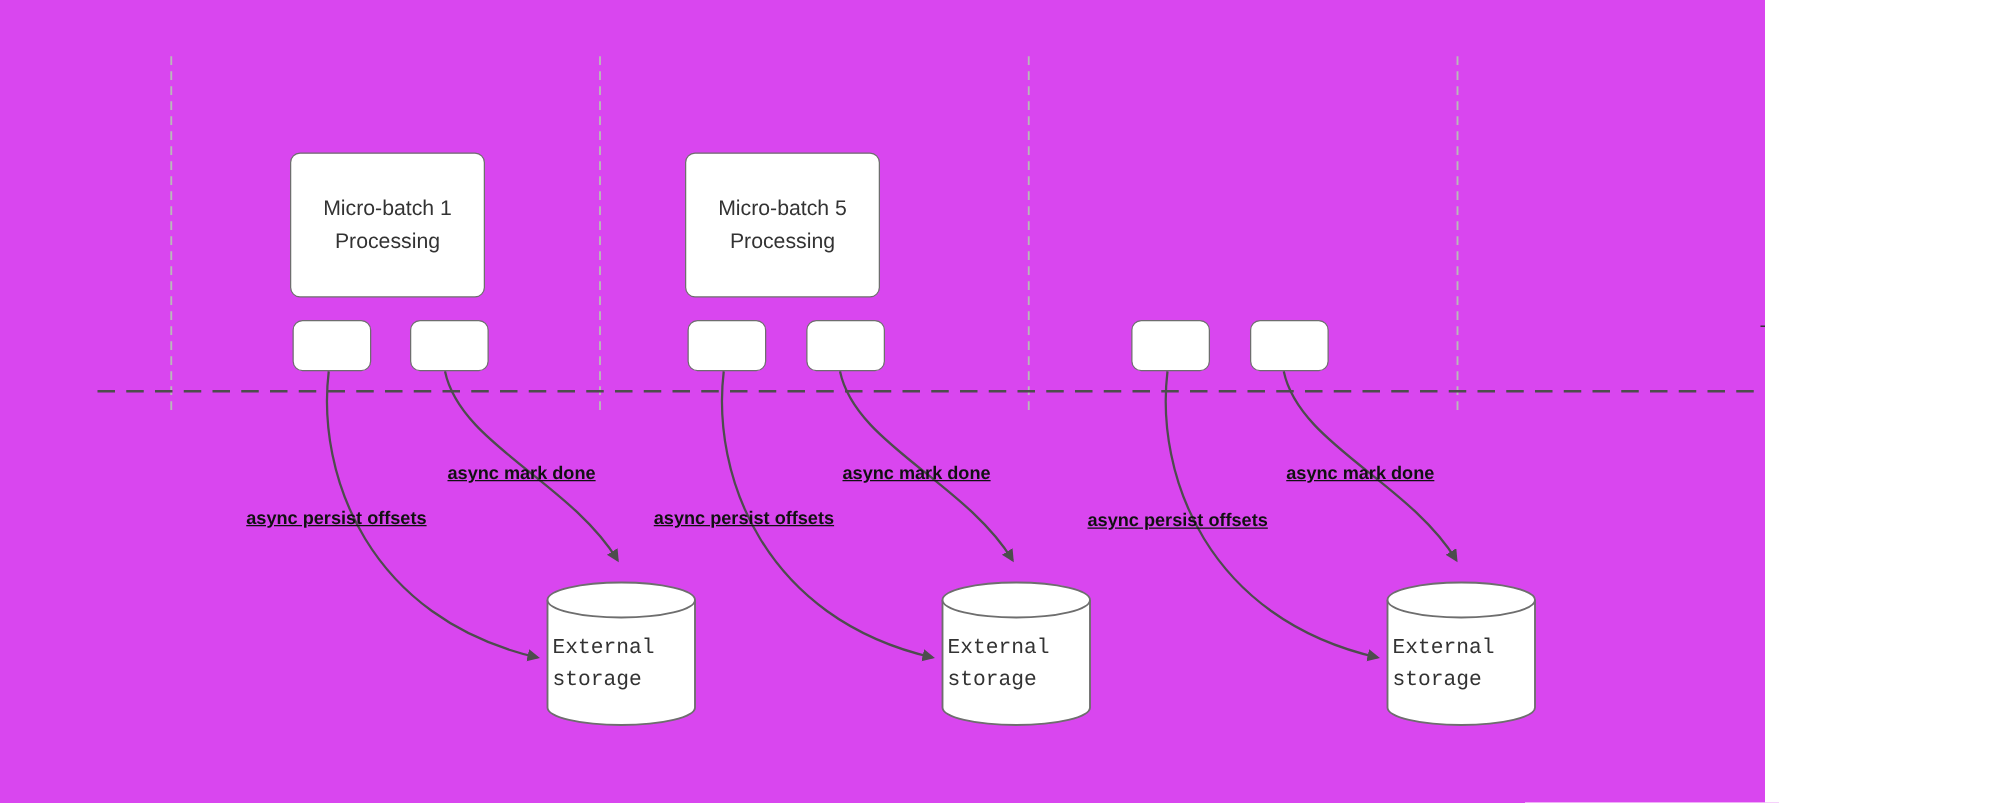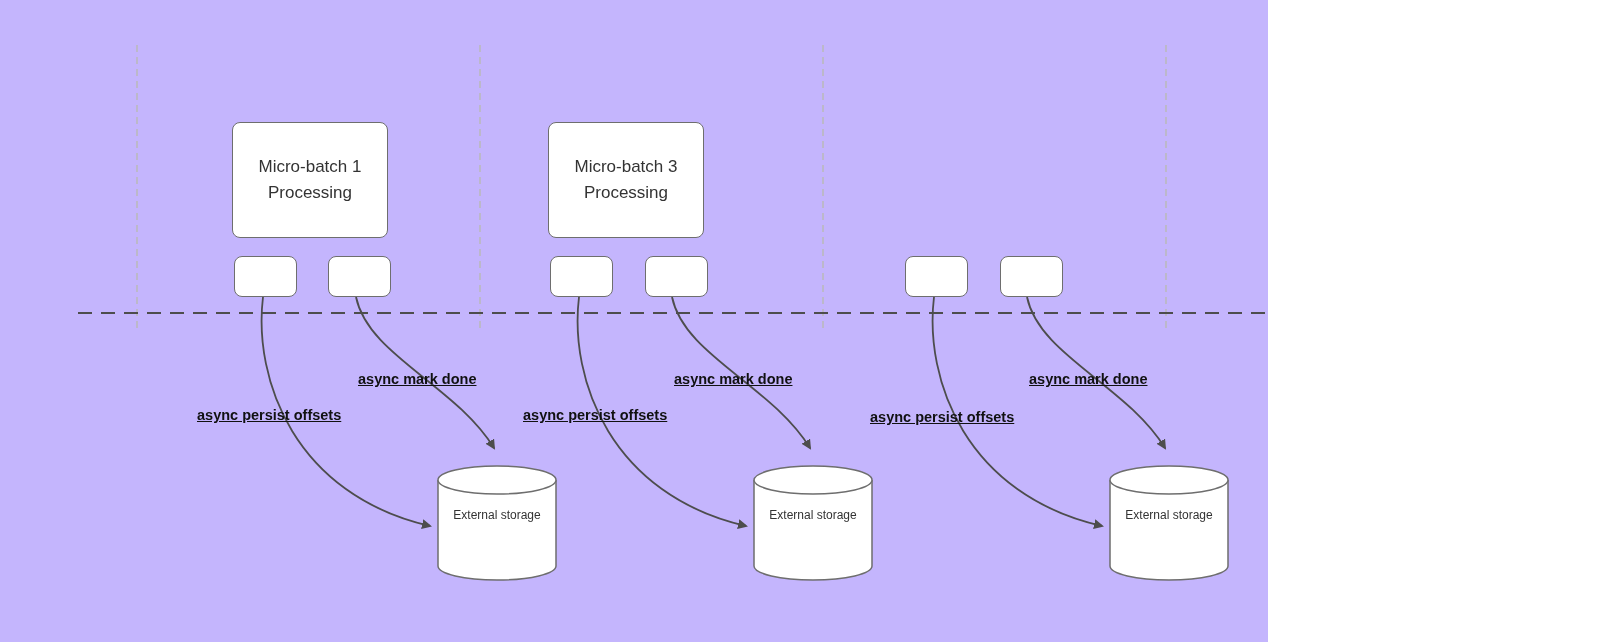--- a/index.html
+++ b/index.html
@@ -3,23 +3,23 @@
 <meta charset="utf-8">
 <style>
   html, body {
     margin: 0;
     padding: 0;
     background: #ffffff;
     font-family: "Liberation Sans", sans-serif;
   }
   .canvas {
     position: relative;
-    width: 1268px;
+    width: 1412px;
     height: 642px;
-    background: #c4b5fd;
+    background: #d946ef;
     overflow: hidden;
   }
   svg.layer {
     position: absolute;
     left: 0;
     top: 0;
   }
   .guide {
     stroke: #b9b9b9;
     stroke-width: 1.5;
@@ -72,24 +72,25 @@
     position: absolute;
     font-size: 14.5px;
     font-weight: bold;
     color: #111111;
     white-space: nowrap;
     text-decoration: underline;
   }
   .storage-label {
     position: absolute;
     width: 110px;
-    text-align: center;
-    font-size: 12px;
+    text-align: left;
+    font-size: 17px;
     line-height: 1.5;
     color: #333333;
+    font-family: Liberation Mono, monospace;
   }
   .time-label {
     position: absolute;
     font-size: 17px;
     color: #333333;
   }
 </style>
 </head>
 <body>
 
@@ -130,21 +131,21 @@
     <path class="flow-arrow" marker-end="url(#arrow)" d="M672,297 C684,355 771,385 810,448"></path>
 
     <path class="flow-arrow" marker-end="url(#arrow)" d="M934,297 C924,380 966,495 1102,526"></path>
     <path class="flow-arrow" marker-end="url(#arrow)" d="M1027,297 C1039,355 1126,385 1165,448"></path>
   </svg>
 
   <div class="mb-box" style="left:232px; top:122px;">
     <span>Micro-batch 1 Processing</span>
   </div>
   <div class="mb-box" style="left:548px; top:122px;">
-    <span>Micro-batch 3 Processing</span>
+    <span>Micro-batch 5 Processing</span>
   </div>
 
   <div class="small-box" style="left:234px; top:256px;"></div>
   <div class="small-box" style="left:328px; top:256px;"></div>
   <div class="small-box" style="left:550px; top:256px;"></div>
   <div class="small-box" style="left:645px; top:256px;"></div>
   <div class="small-box" style="left:905px; top:256px;"></div>
   <div class="small-box" style="left:1000px; top:256px;"></div>
 
   <div class="arrow-label" style="left:197px; top:407px;">async persist offsets</div>

